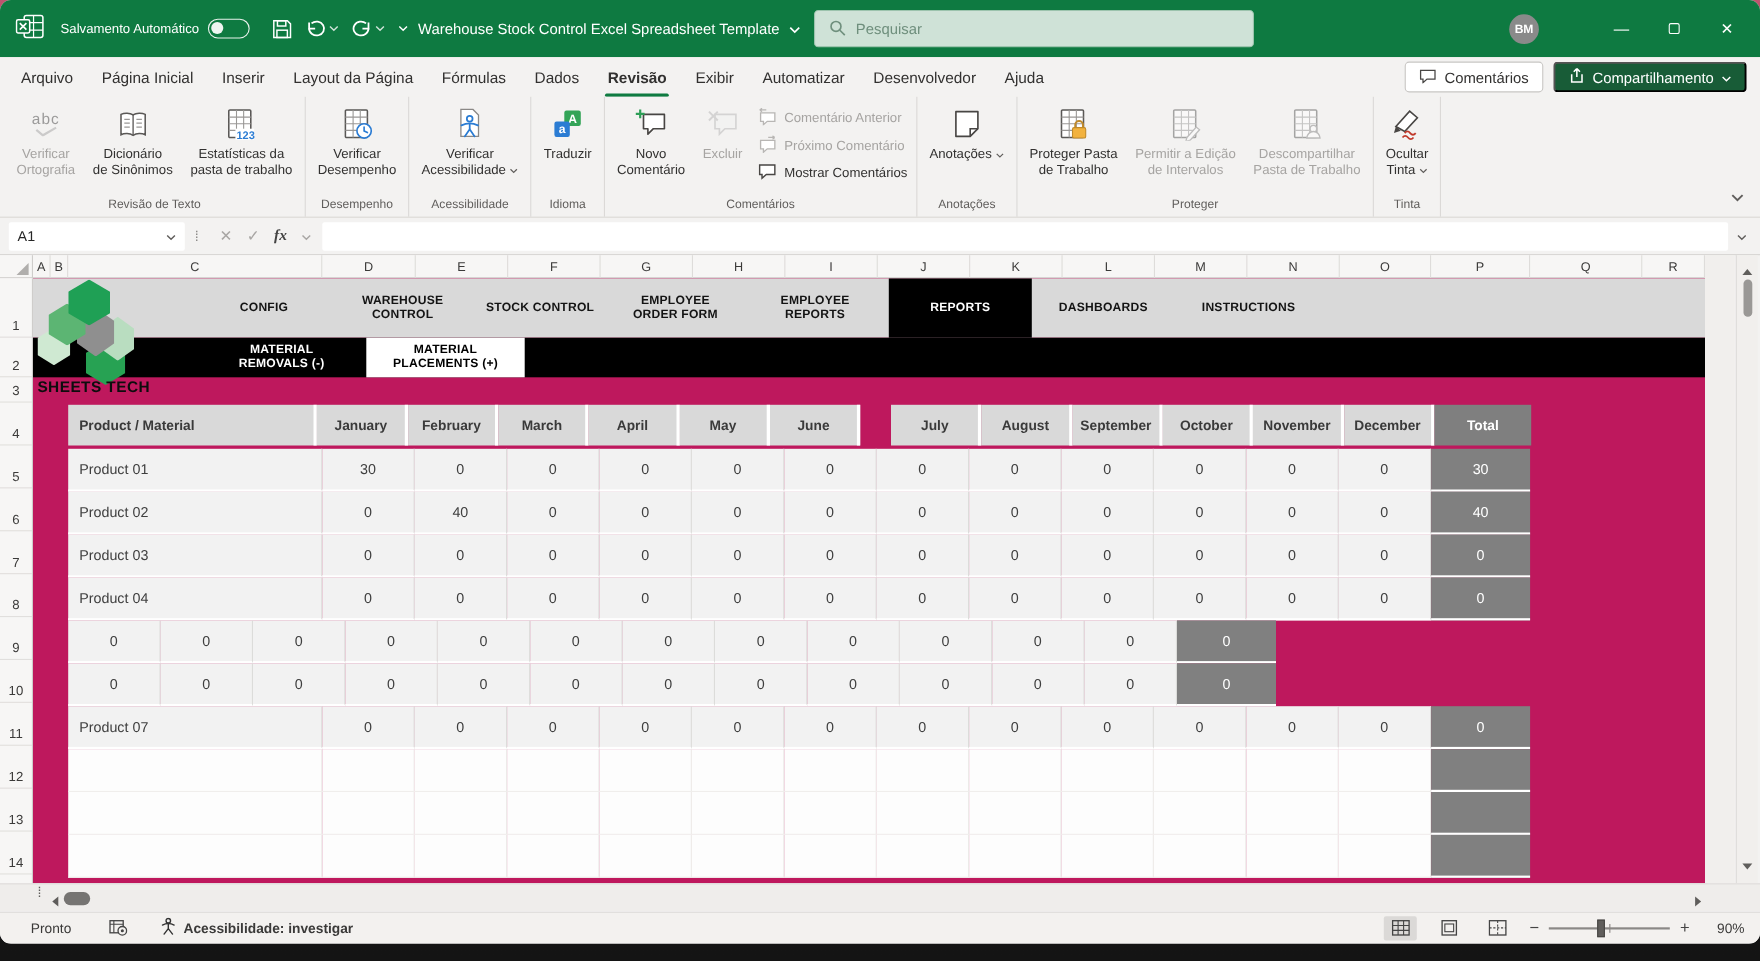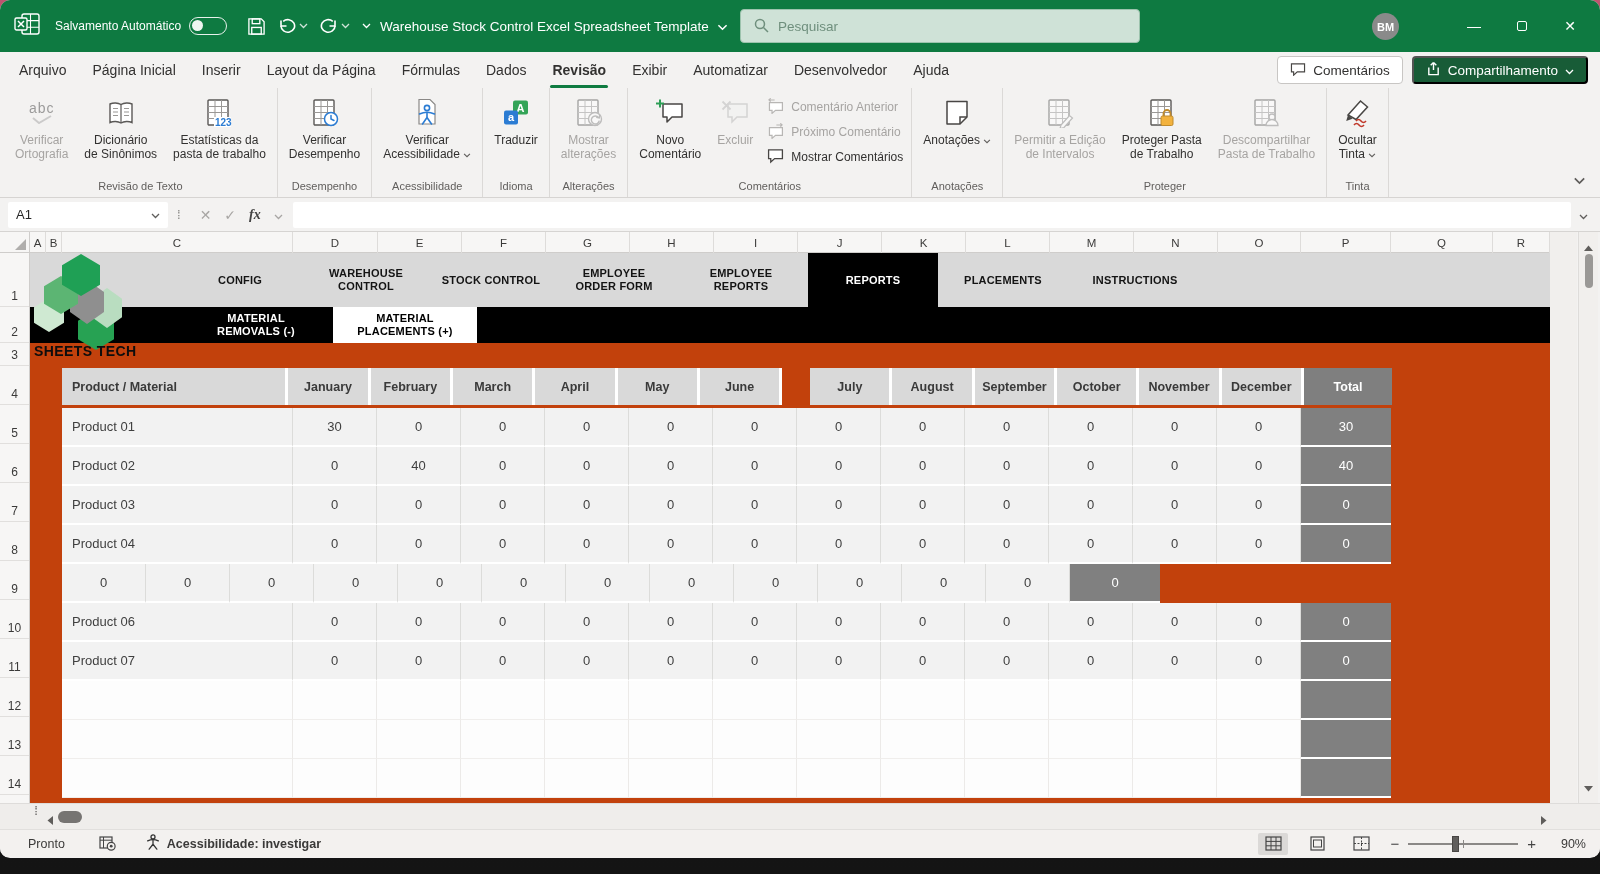--- a/index.html
+++ b/index.html
@@ -79,21 +79,21 @@
   .colheaders { position:absolute; left:0; top:232px; width:1552px; height:21px; background:#f7f6f5;
     border-bottom:1px solid #cfcdcb; display:flex; }
   .selall { width:30px; height:21px; border-right:1px solid #cfcdcb; position:relative; }
   .selall::after { content:""; position:absolute; right:3px; bottom:3px; border-left:11px solid transparent; border-bottom:11px solid #b0aeac; }
   .colh { height:21px; border-right:1px solid #dedcda; font-size:11.5px; color:#3b3a39;
     display:flex; align-items:center; justify-content:center; }
   .rowheaders { position:absolute; left:0; top:253px; width:30px; height:550px; background:#f7f6f5; border-right:1px solid #cfcdcb; }
   .rowh { border-bottom:1px solid #e1dfdd; font-size:12px; color:#3b3a39; display:flex; align-items:flex-end; justify-content:center; padding-bottom:3px; }
 
   
-  .sheet { position:absolute; left:30px; top:253px; width:1522px; height:550px; background:#c2410c; overflow:hidden; }
+  .sheet { position:absolute; left:30px; top:253px; width:1522px; height:550px; background:#be185d; overflow:hidden; }
   .band1 { position:absolute; left:0; top:0; width:1520px; height:54px; background:#d9d9d9; }
   .band2 { position:absolute; left:0; top:54px; width:1520px; height:36px; background:#000; }
   .navtab { position:absolute; display:flex; flex-direction:column; align-items:center; justify-content:center;
     font-size:11px; font-weight:bold; color:#141414; text-align:center; line-height:13px; letter-spacing:.2px; }
   .navtab.black { background:#000; color:#fff; }
   .navtab.white { background:#fff; color:#000; }
   .navtab.onblack { color:#fff; }
   .logo { position:absolute; left:4px; top:1px; width:130px; height:104px; }
   .hex { position:absolute; clip-path:polygon(50% 0%,100% 27%,100% 73%,50% 100%,0% 73%,0% 27%); }
   .logotext { position:absolute; left:0px; top:89px; font-size:14px; font-weight:900; color:#0d0d0d; letter-spacing:.4px; white-space:nowrap; }
@@ -337,37 +337,20 @@
                 <text x="10" y="23" text-anchor="middle" font-size="11" font-weight="bold" fill="#fff" font-family="Liberation Sans,sans-serif">a</text>
               </svg>
             </div>
             <div class="rlabel">Traduzir</div>
           </div>
         </div>
         <div class="rcap">Idioma</div>
       </div>
       <div class="rgroup">
         <div class="ritems">
-          <div class="rbtn disabled">
-            <div class="ricon">
-              <svg width="30" height="30" viewBox="0 0 30 30">
-                <rect x="4" y="2" width="20" height="25" rx="1" fill="#fff" stroke="#5a5856" stroke-width="1.4"></rect>
-                <path d="M4 8.5h20 M4 14.5h20 M4 20.5h20 M11 2v25 M17.5 2v25" stroke="#9a9896" stroke-width="1"></path>
-                <circle cx="21" cy="21" r="6.5" fill="#fff" stroke="#8a8886" stroke-width="1.4"></circle>
-                <path d="M24.5 19.5 a4 4 0 1 0 .8 3.2" fill="none" stroke="#8a8886" stroke-width="1.4"></path>
-                <path d="M25.6 16.8 L25.3 20 L22.2 19.4" fill="none" stroke="#8a8886" stroke-width="1.3"></path>
-              </svg>
-            </div>
-            <div class="rlabel">Mostrar<br>alterações</div>
-          </div>
-        </div>
-        <div class="rcap">Alterações</div>
-      </div>
-      <div class="rgroup">
-        <div class="ritems">
           <div class="rbtn">
             <div class="ricon">
               <svg width="30" height="30" viewBox="0 0 30 30">
                 <path d="M8 6 h19 v13 h-10 l-5 5 v-5 h-4 z" fill="#fff" stroke="#484644" stroke-width="1.5" stroke-linejoin="round"></path>
                 <path d="M5 1.5 v8 M1 5.5 h8" stroke="#2e9e57" stroke-width="2"></path>
               </svg>
             </div>
             <div class="rlabel">Novo<br>Comentário</div>
           </div>
           <div class="rbtn disabled">
@@ -415,40 +398,40 @@
             </div>
             <div class="rlabel">Anotações <svg width="8" height="5" viewBox="0 0 9 6">
                 <path d="M1 1 L4.5 4.5 L8 1" fill="none" stroke="#605e5c" stroke-width="1.3"></path>
               </svg></div>
           </div>
         </div>
         <div class="rcap">Anotações</div>
       </div>
       <div class="rgroup">
         <div class="ritems">
-          <div class="rbtn disabled">
-            <div class="ricon">
-              <svg width="30" height="30" viewBox="0 0 30 30">
-                <rect x="4" y="2" width="20" height="25" rx="1" fill="#fff" stroke="#5a5856" stroke-width="1.4"></rect>
-                <path d="M4 8.5h20 M4 14.5h20 M4 20.5h20 M11 2v25 M17.5 2v25" stroke="#9a9896" stroke-width="1"></path>
-                <path d="M16 27 l8.5 -9.5 3 2.5 -8.5 9.5 -4 1 z" fill="#fff" stroke="#8a8886" stroke-width="1.2"></path>
-              </svg>
-            </div>
-            <div class="rlabel">Permitir a Edição<br>de Intervalos</div>
-          </div>
           <div class="rbtn">
             <div class="ricon">
               <svg width="30" height="30" viewBox="0 0 30 30">
                 <rect x="4" y="2" width="20" height="25" rx="1" fill="#fff" stroke="#5a5856" stroke-width="1.4"></rect>
                 <path d="M4 8.5h20 M4 14.5h20 M4 20.5h20 M11 2v25 M17.5 2v25" stroke="#9a9896" stroke-width="1"></path>
                 <rect x="14" y="18" width="12" height="9.5" rx="1.5" fill="#f2b23e" stroke="#c08a2a" stroke-width="1"></rect>
                 <path d="M16.5 18 v-2.5 a3.5 3.5 0 0 1 7 0 V18" fill="none" stroke="#c08a2a" stroke-width="1.8"></path>
               </svg>
             </div>
             <div class="rlabel">Proteger Pasta<br>de Trabalho</div>
+          </div>
+          <div class="rbtn disabled">
+            <div class="ricon">
+              <svg width="30" height="30" viewBox="0 0 30 30">
+                <rect x="4" y="2" width="20" height="25" rx="1" fill="#fff" stroke="#5a5856" stroke-width="1.4"></rect>
+                <path d="M4 8.5h20 M4 14.5h20 M4 20.5h20 M11 2v25 M17.5 2v25" stroke="#9a9896" stroke-width="1"></path>
+                <path d="M16 27 l8.5 -9.5 3 2.5 -8.5 9.5 -4 1 z" fill="#fff" stroke="#8a8886" stroke-width="1.2"></path>
+              </svg>
+            </div>
+            <div class="rlabel">Permitir a Edição<br>de Intervalos</div>
           </div>
           <div class="rbtn disabled">
             <div class="ricon">
               <svg width="30" height="30" viewBox="0 0 30 30">
                 <rect x="4" y="2" width="20" height="25" rx="1" fill="#fff" stroke="#5a5856" stroke-width="1.4"></rect>
                 <path d="M4 8.5h20 M4 14.5h20 M4 20.5h20 M11 2v25 M17.5 2v25" stroke="#9a9896" stroke-width="1"></path>
                 <circle cx="21" cy="19" r="3" fill="#fff" stroke="#8a8886" stroke-width="1.3"></circle>
                 <path d="M15 27.5 a6 6 0 0 1 12 0 z" fill="#fff" stroke="#8a8886" stroke-width="1.3"></path>
               </svg>
             </div>
@@ -544,21 +527,21 @@
   <div class="sheet">
     <div class="band1"></div>
     <div class="band2"></div>
     <div id="navtabs1">
         <div class="navtab" style="left: 150px; top: 0px; width: 120px; height: 54px;">CONFIG</div>
         <div class="navtab" style="left: 276px; top: 0px; width: 120px; height: 54px;">WAREHOUSE<br>CONTROL</div>
         <div class="navtab" style="left: 401px; top: 0px; width: 120px; height: 54px;">STOCK CONTROL</div>
         <div class="navtab" style="left: 524px; top: 0px; width: 120px; height: 54px;">EMPLOYEE<br>ORDER FORM</div>
         <div class="navtab" style="left: 651px; top: 0px; width: 120px; height: 54px;">EMPLOYEE<br>REPORTS</div>
         <div class="navtab black" style="left: 778px; top: 0px; width: 130px; height: 54px;">REPORTS</div>
-        <div class="navtab" style="left: 913px; top: 0px; width: 120px; height: 54px;">PLACEMENTS</div>
+        <div class="navtab" style="left: 913px; top: 0px; width: 120px; height: 54px;">DASHBOARDS</div>
         <div class="navtab" style="left: 1045px; top: 0px; width: 120px; height: 54px;">INSTRUCTIONS</div>
       </div>
     <div id="navtabs2">
         <div class="navtab onblack" style="left: 160px; top: 54px; width: 132px; height: 36px;">MATERIAL<br>REMOVALS (-)</div>
         <div class="navtab white" style="left: 303px; top: 54px; width: 144px; height: 36px;">MATERIAL<br>PLACEMENTS (+)</div>
       </div>
     <div class="logo" id="logo">
         <span class="hex" style="background: rgb(39, 162, 83); left: 44px; top: 56px; width: 36px; height: 40px;"></span>
         <span class="hex" style="background: rgb(185, 221, 192); left: 58px; top: 34px; width: 30px; height: 40px;"></span>
         <span class="hex" style="background: rgb(143, 143, 143); left: 36px; top: 26px; width: 34px; height: 44px;"></span>
@@ -658,21 +641,20 @@
           <div class="td" style="width: 84px;">0</div>
           <div class="td" style="width: 84px;">0</div>
           <div class="td" style="width: 84px;">0</div>
           <div class="td" style="width: 84px;">0</div>
           <div class="td" style="width: 84px;">0</div>
           <div class="td" style="width: 84px;">0</div>
           <div class="td" style="width: 84px;">0</div>
           <div class="td total" style="width: 90px;">0</div>
         </div>
         <div class="trow">
-          <div class="td prod" style="width: 231px;">Product 06</div>
           <div class="td" style="width: 84px;">0</div>
           <div class="td" style="width: 84px;">0</div>
           <div class="td" style="width: 84px;">0</div>
           <div class="td" style="width: 84px;">0</div>
           <div class="td" style="width: 84px;">0</div>
           <div class="td" style="width: 84px;">0</div>
           <div class="td" style="width: 84px;">0</div>
           <div class="td" style="width: 84px;">0</div>
           <div class="td" style="width: 84px;">0</div>
           <div class="td" style="width: 84px;">0</div>

